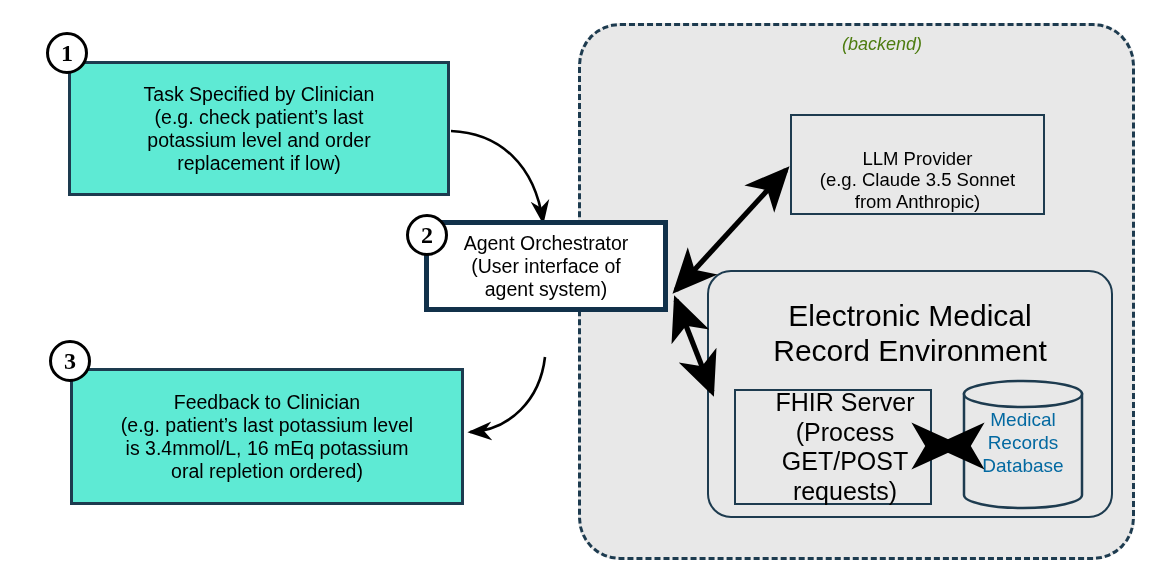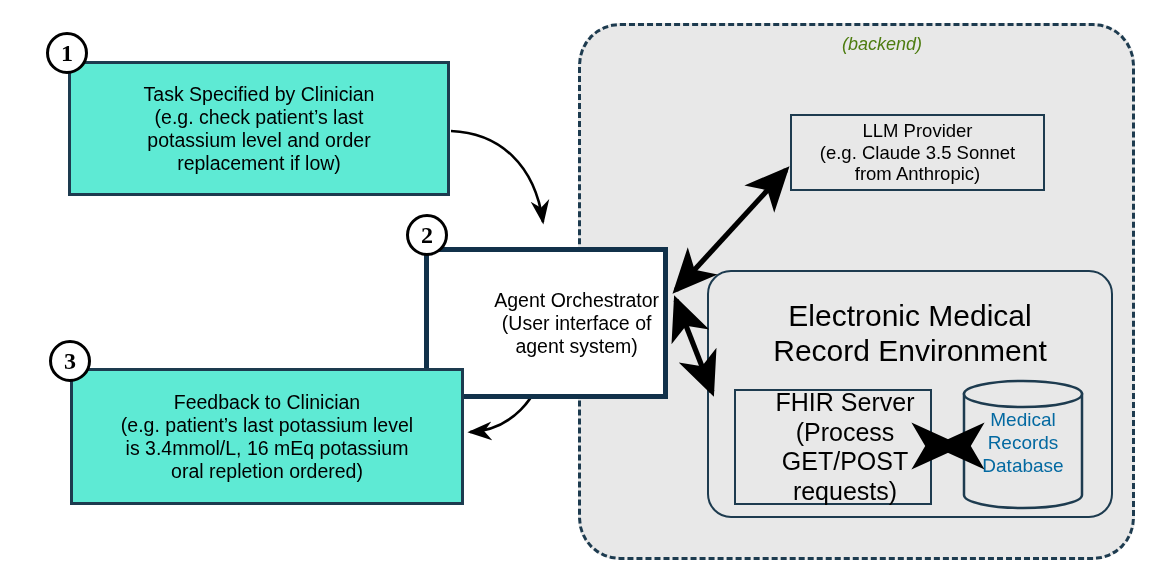--- a/index.html
+++ b/index.html
@@ -143,36 +143,36 @@
   </svg>
 
   <div class="node step-box" style="left:68px; top:61px; width:382px; height:135px;">
     <div class="txt">Task Specified by Clinician
 (e.g. check patient’s last
 potassium level and order
 replacement if low)</div>
   </div>
   <div class="step-circle" style="left:46px; top:32px;">1</div>
 
-  <div class="node orch-box" style="left:424px; top:247px; width:244px; height:152px;justify-content:flex-end;">
+  <div class="node orch-box" style="left:424px; top:220px; width:244px; height:92px;">
     <div class="txt">Agent Orchestrator
 (User interface of
 agent system)</div>
   </div>
   <div class="step-circle" style="left:406px; top:214px;">2</div>
 
   <div class="node step-box" style="left:70px; top:368px; width:394px; height:137px;">
     <div class="txt">Feedback to Clinician
 (e.g. patient’s last potassium level
 is 3.4mmol/L, 16 mEq potassium
 oral repletion ordered)</div>
   </div>
   <div class="step-circle" style="left:49px; top:340px;">3</div>
 
-  <div class="node llm-box" style="left:790px; top:114px; width:255px; height:77px;">
+  <div class="node llm-box" style="left:790px; top:114px; width:255px; height:101px;align-items:flex-end;">
     <div class="txt">LLM Provider
 (e.g. Claude 3.5 Sonnet
 from Anthropic)</div>
   </div>
 
   <div class="node fhir-box" style="left:734px; top:389px; width:198px; height:116px;">
     <div class="txt">FHIR Server
 (Process
 GET/POST
 requests)</div>

